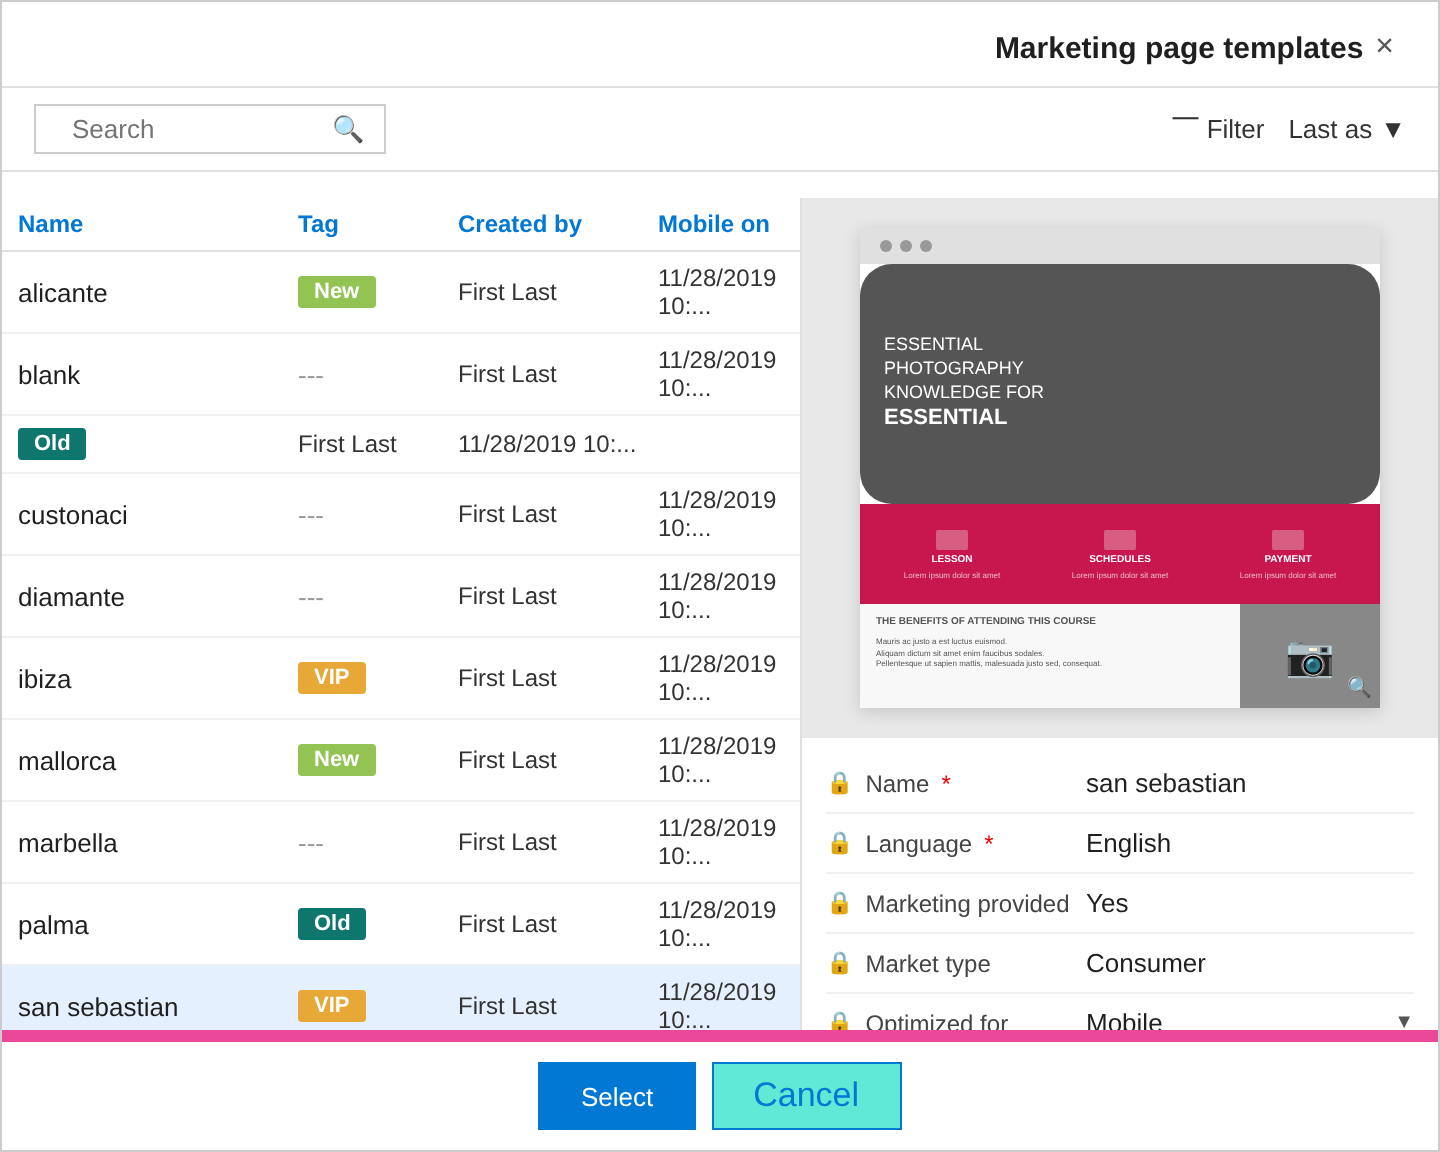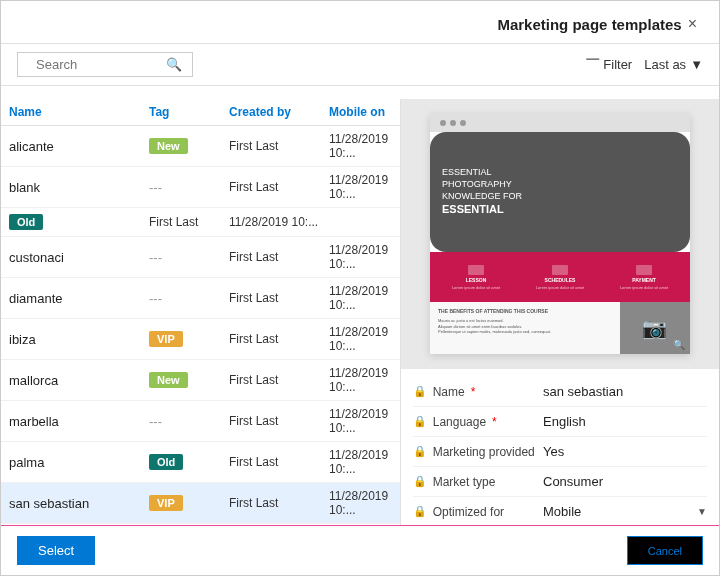--- a/index.html
+++ b/index.html
@@ -349,43 +349,43 @@
       font-size: 13px;
       color: #1f1f1f;
       cursor: pointer;
     }
 
     .chevron-down { font-size: 10px; color: #555; }
 
     
     .dialog-footer {
       display: flex;
-      justify-content: space-between;
+      justify-content: center;
       gap: 8px;
       padding: 10px 16px;
-      border-top: 1px solid #ec4899;
+      border-top: 6px solid #ec4899;
       background: #fff;
     }
 
     .btn-primary {
       background: #0078d4;
       color: #fff;
       border: 1px solid #0078d4;
       padding: 6px 20px;
       font-size: 13px;
       cursor: pointer;
       min-width: 72px;
     }
 
     .btn-secondary {
-      background: #000000;
+      background: #5eead4;
       color: #0078d4;
       border: 1px solid #0078d4;
       padding: 6px 20px;
-      font-size: 11px;
+      font-size: 17px;
       cursor: pointer;
       min-width: 72px;
     }
 
     .table-body::-webkit-scrollbar { width: 8px; }
     .table-body::-webkit-scrollbar-track { background: #f0f0f0; }
     .table-body::-webkit-scrollbar-thumb { background: #ccc; }
 
     .url-bar {
       display: flex;

